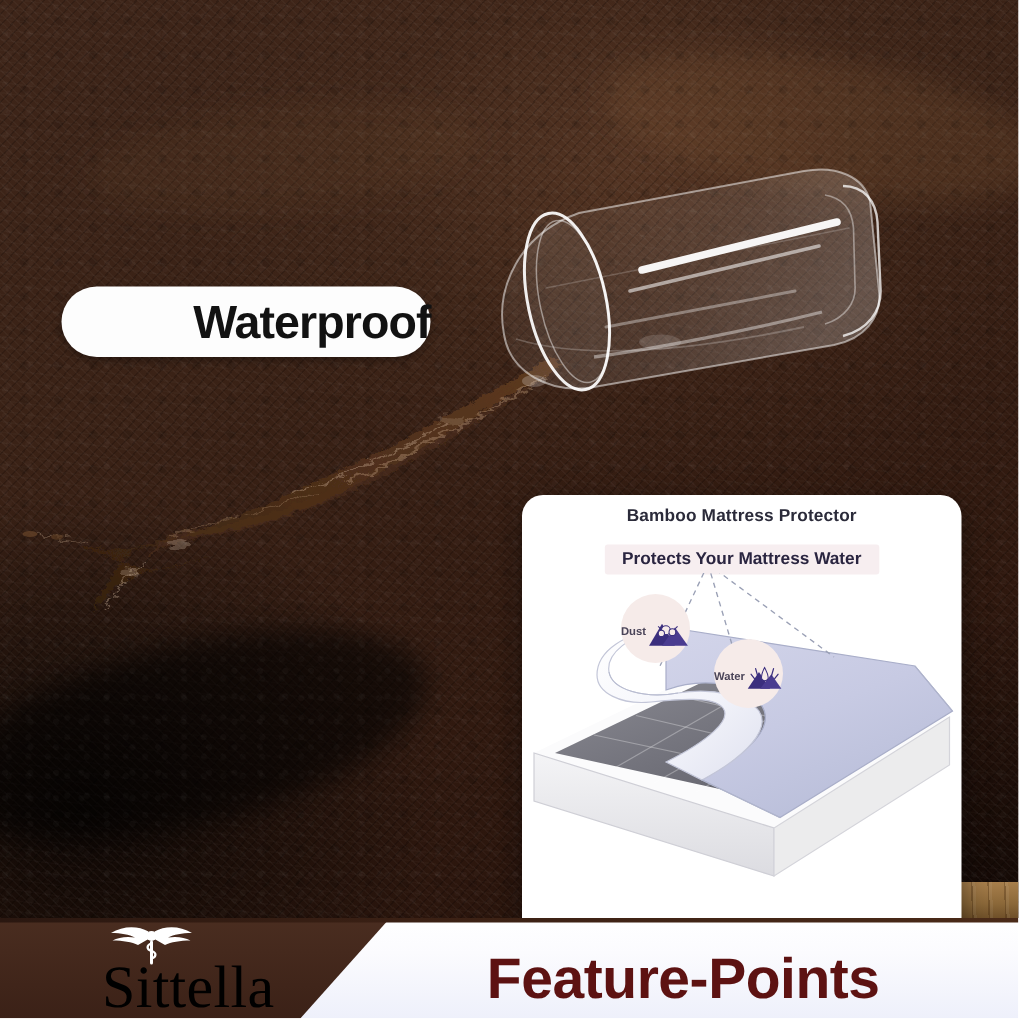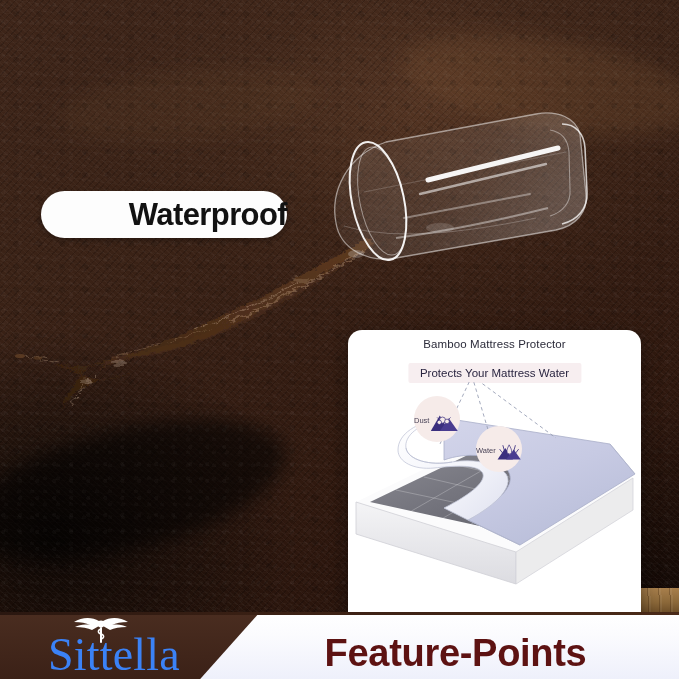--- a/index.html
+++ b/index.html
@@ -62,20 +62,21 @@
   .wp-pill span{
     font-size:31px;font-weight:700;color:#121212;letter-spacing:-0.6px;
     font-family:"Liberation Sans",sans-serif;
   }
 
   
   .card{
     position:absolute;left:348px;top:330px;width:293px;height:308px;
     background:#fff;border-radius:14px;overflow:hidden;
     box-shadow:0 6px 18px rgba(0,0,0,.45);
+    font-weight:bold;
   }
   .card-title{
     position:absolute;left:0;top:8px;width:100%;text-align:center;
     font-size:11.5px;color:#2b2b3a;letter-spacing:.1px;
   }
   .card-sub{
     position:absolute;left:50%;transform:translateX(-50%);top:33px;
     background:#f7eef0;color:#2a2540;font-size:11.5px;
     padding:4px 12px;border-radius:2px;white-space:nowrap;
   }
@@ -113,21 +114,21 @@
     position:absolute;left:232px;top:0;width:447px;height:82px;
     display:flex;align-items:center;justify-content:center;
     font-size:38px;font-weight:700;color:#5d1212;letter-spacing:-.3px;
   }
   .logo{
     position:absolute;left:48px;top:6px;width:140px;height:60px;
     display:flex;align-items:flex-end;justify-content:flex-start;
   }
   .logo-text{
     position:relative;font-family:"Liberation Serif",serif;
-    font-size:46px;color:#3b82f6;line-height:1;letter-spacing:.2px;
+    font-size:40px;color:#000000;line-height:1;letter-spacing:.2px;margin-left:20px;
   }
   .logo-emblem{position:absolute;left:24px;top:-2px;}
 </style>
 </head>
 <body>
 
 <div class="stage">
 
   <div class="fabric">
     <div class="crease c1"></div>

